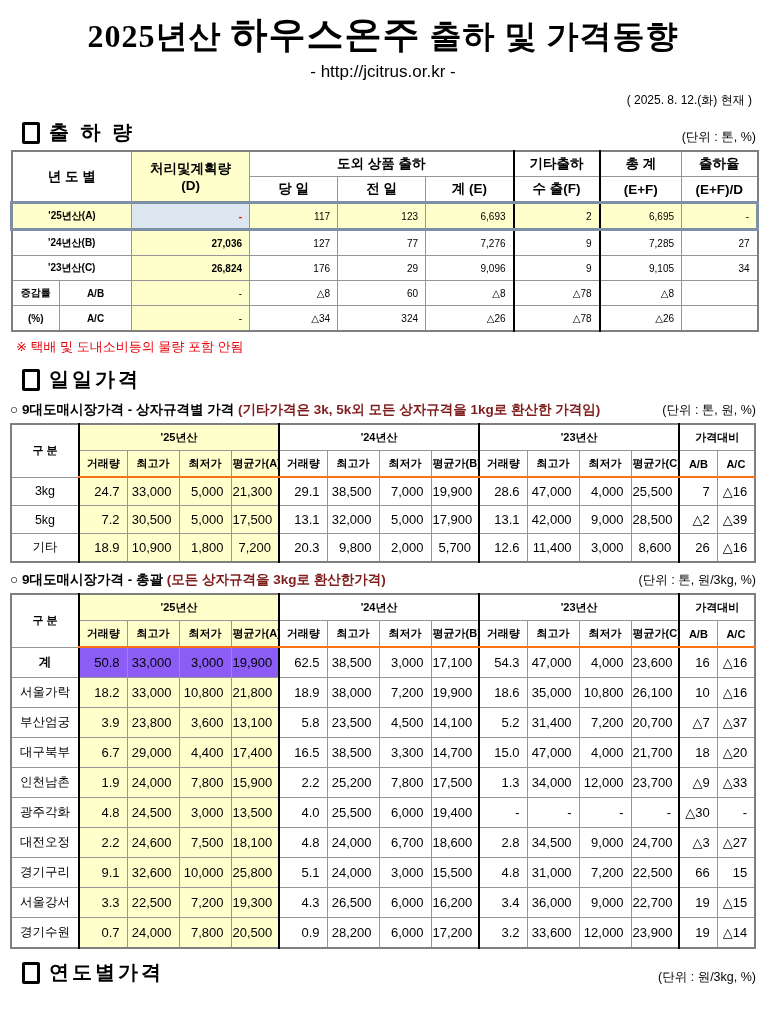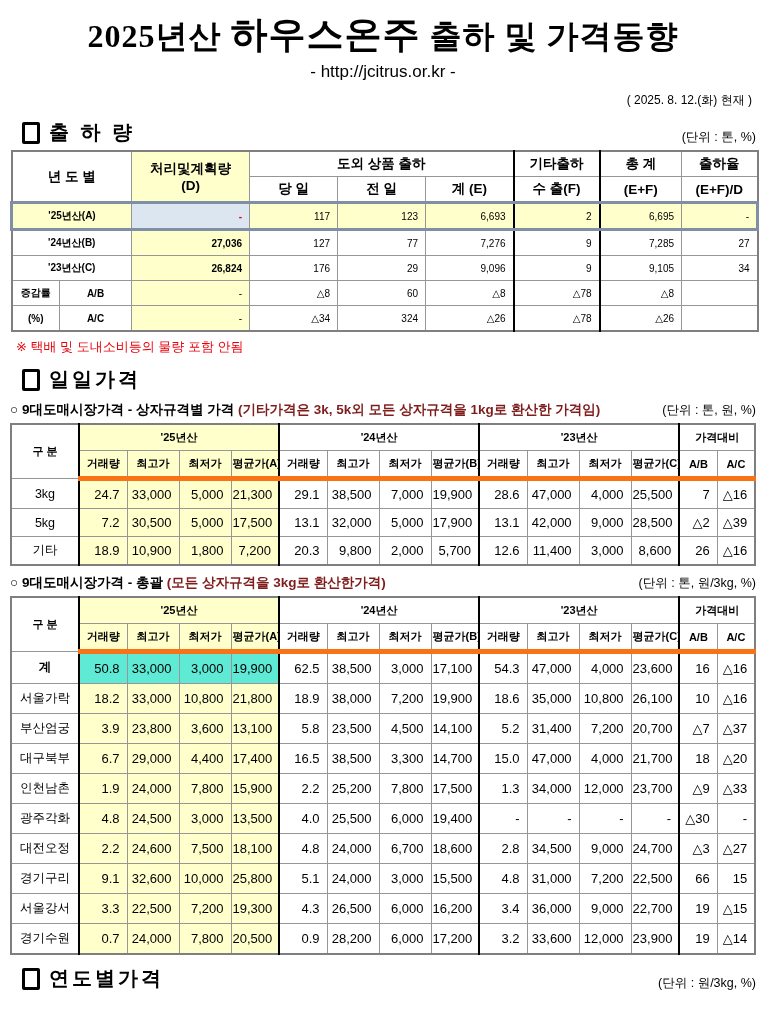--- a/index.html
+++ b/index.html
@@ -43,23 +43,23 @@
   .sub-line{display:flex;justify-content:space-between;align-items:flex-end;margin:8px 0 4px 0;}
   .sub-title{font-size:13.5px;font-weight:bold;}
   .sub-title .bluetxt{color:#7f1d1d;}
 
   
   .daily th{font-size:11px;height:23px;text-align:center;}
   .daily td{font-size:13px;}
   #tableA td{height:25px;}
   #tableB td{height:27px;}
   .daily .g{border-left:2px solid #000;}
-  .daily tr.sub th{border-bottom:5px solid #f97316;}
+  .daily tr.sub th{border-bottom:2px solid #f97316;}
   .daily td.y25{background:#FFFFCC;}
-  #tableB tbody tr:first-child td.y25{background:#5eead4;}
+  #tableB tbody tr:first-child td.y25{background:#8b5cf6;}
   .daily td.rowlabel{text-align:center;font-size:12.5px;}
   #tableB tbody tr:first-child td.rowlabel{font-weight:bold;}
 </style>
 </head>
 <body>
 
 <div class="page">
 
   <div class="title">
     <span>2025년산</span>

